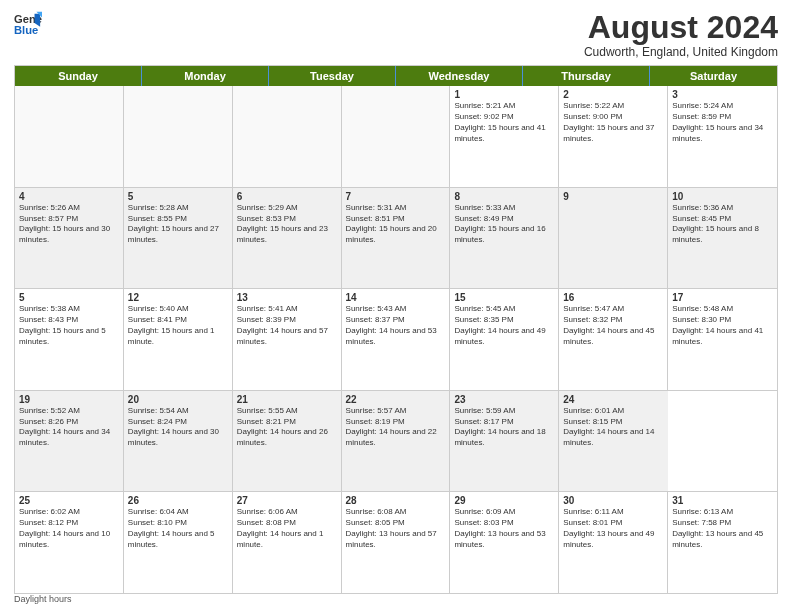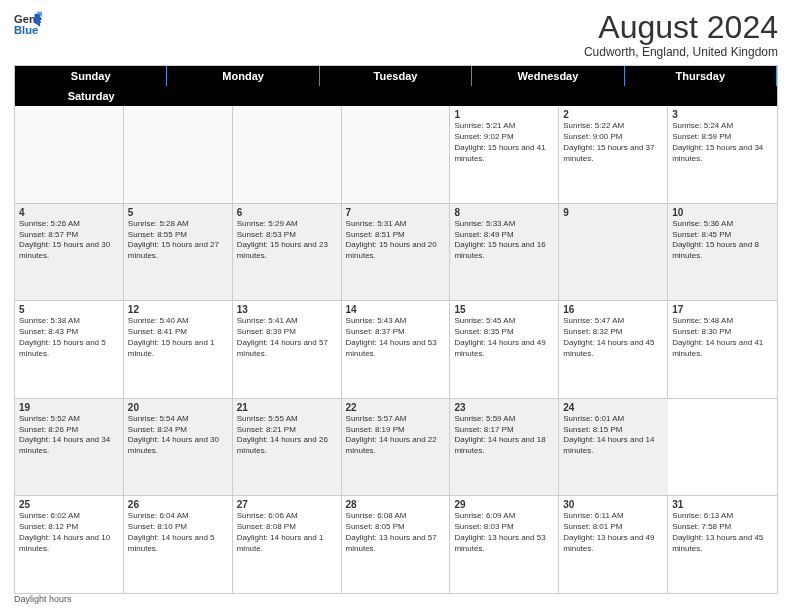--- a/index.html
+++ b/index.html
@@ -31,39 +31,39 @@
     .logo-icon {
       width: 28px;
       height: 28px;
       margin-right: 2px;
     }
     .title-area {
       text-align: right;
     }
     .title-area h1 {
       font-size: 32px;
-      font-weight: normal;
+      font-weight: bold;
       color: #333;
       line-height: 1.1;
     }
     .title-area h2 {
       font-size: 12px;
       font-weight: normal;
       color: #333;
     }
     .calendar {
       flex: 1;
       display: flex;
       flex-direction: column;
       border: 1px solid #ccc;
     }
     .cal-header {
       display: grid;
-      grid-template-columns: repeat(5, 1fr);
-      background: #000000;
+      grid-template-columns: repeat(6, 1fr);
+      background: #4d7c0f;
     }
     .cal-header-cell {
       color: #fff;
       font-size: 11px;
       font-weight: bold;
       text-align: center;
       padding: 4px 2px;
       border-right: 1px solid #4a90d9;
     }
     .cal-header-cell:last-child { border-right: none; }

